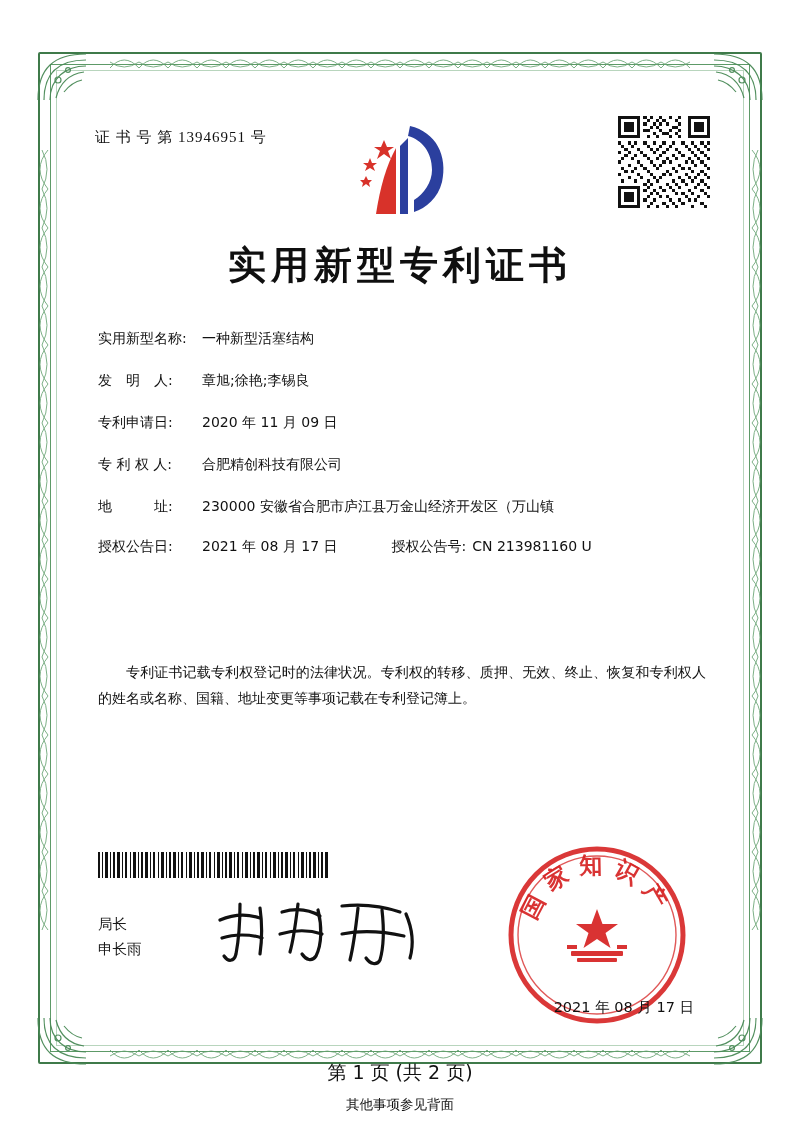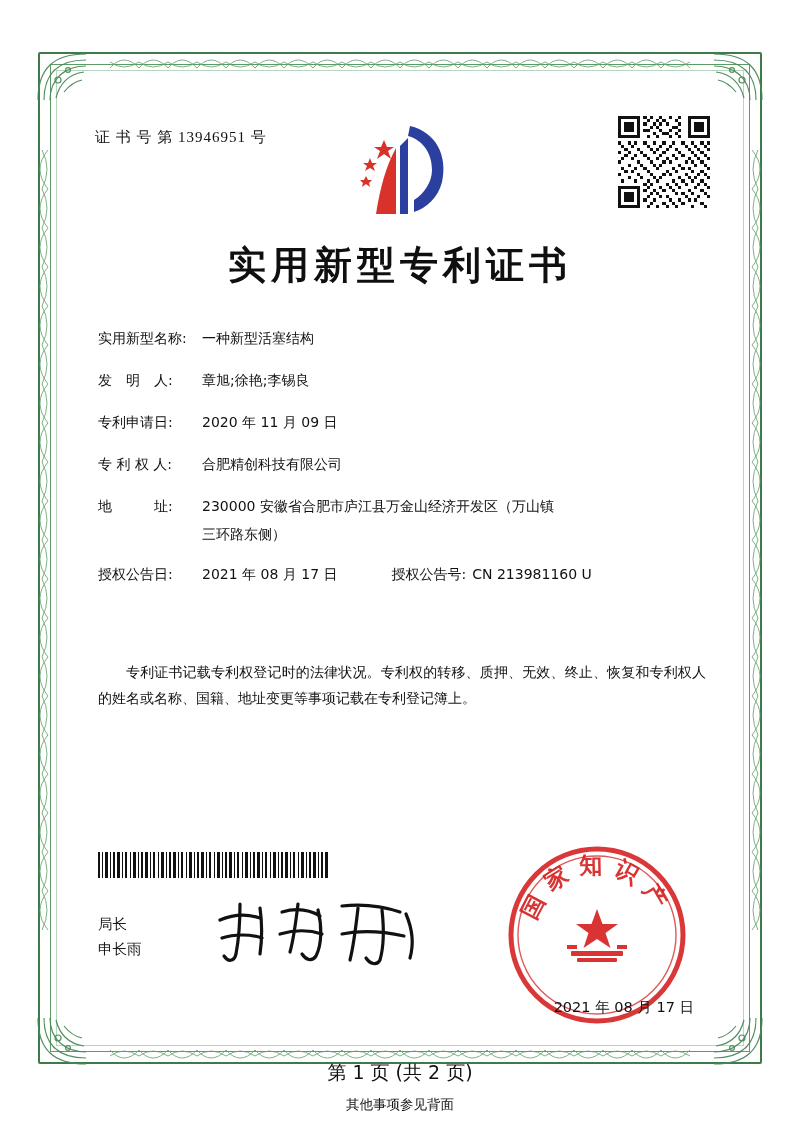--- a/index.html
+++ b/index.html
@@ -513,21 +513,20 @@
 
       <div class="field">
         <div class="fl">专 利 权 人:</div>
         <div class="fv">合肥精创科技有限公司</div>
       </div>
 
       <div class="field">
         <div class="fl">地　　　址:</div>
         <div class="fv">
           <span>230000  安徽省合肥市庐江县万金山经济开发区（万山镇</span>
-          <span class="sub">三环路东侧）</span>
         </div>
       </div>
 
       <div class="field-inline">
         <div class="fl">授权公告日:</div>
         <div style="font-family:'DejaVu Sans',sans-serif;font-size:14px;">2021 年 08 月 17 日</div>
         <div class="grp2">
           <div class="fl2">授权公告号:</div>
           <div style="font-family:'DejaVu Sans',sans-serif;font-size:14px;">CN 213981160 U</div>
         </div>

